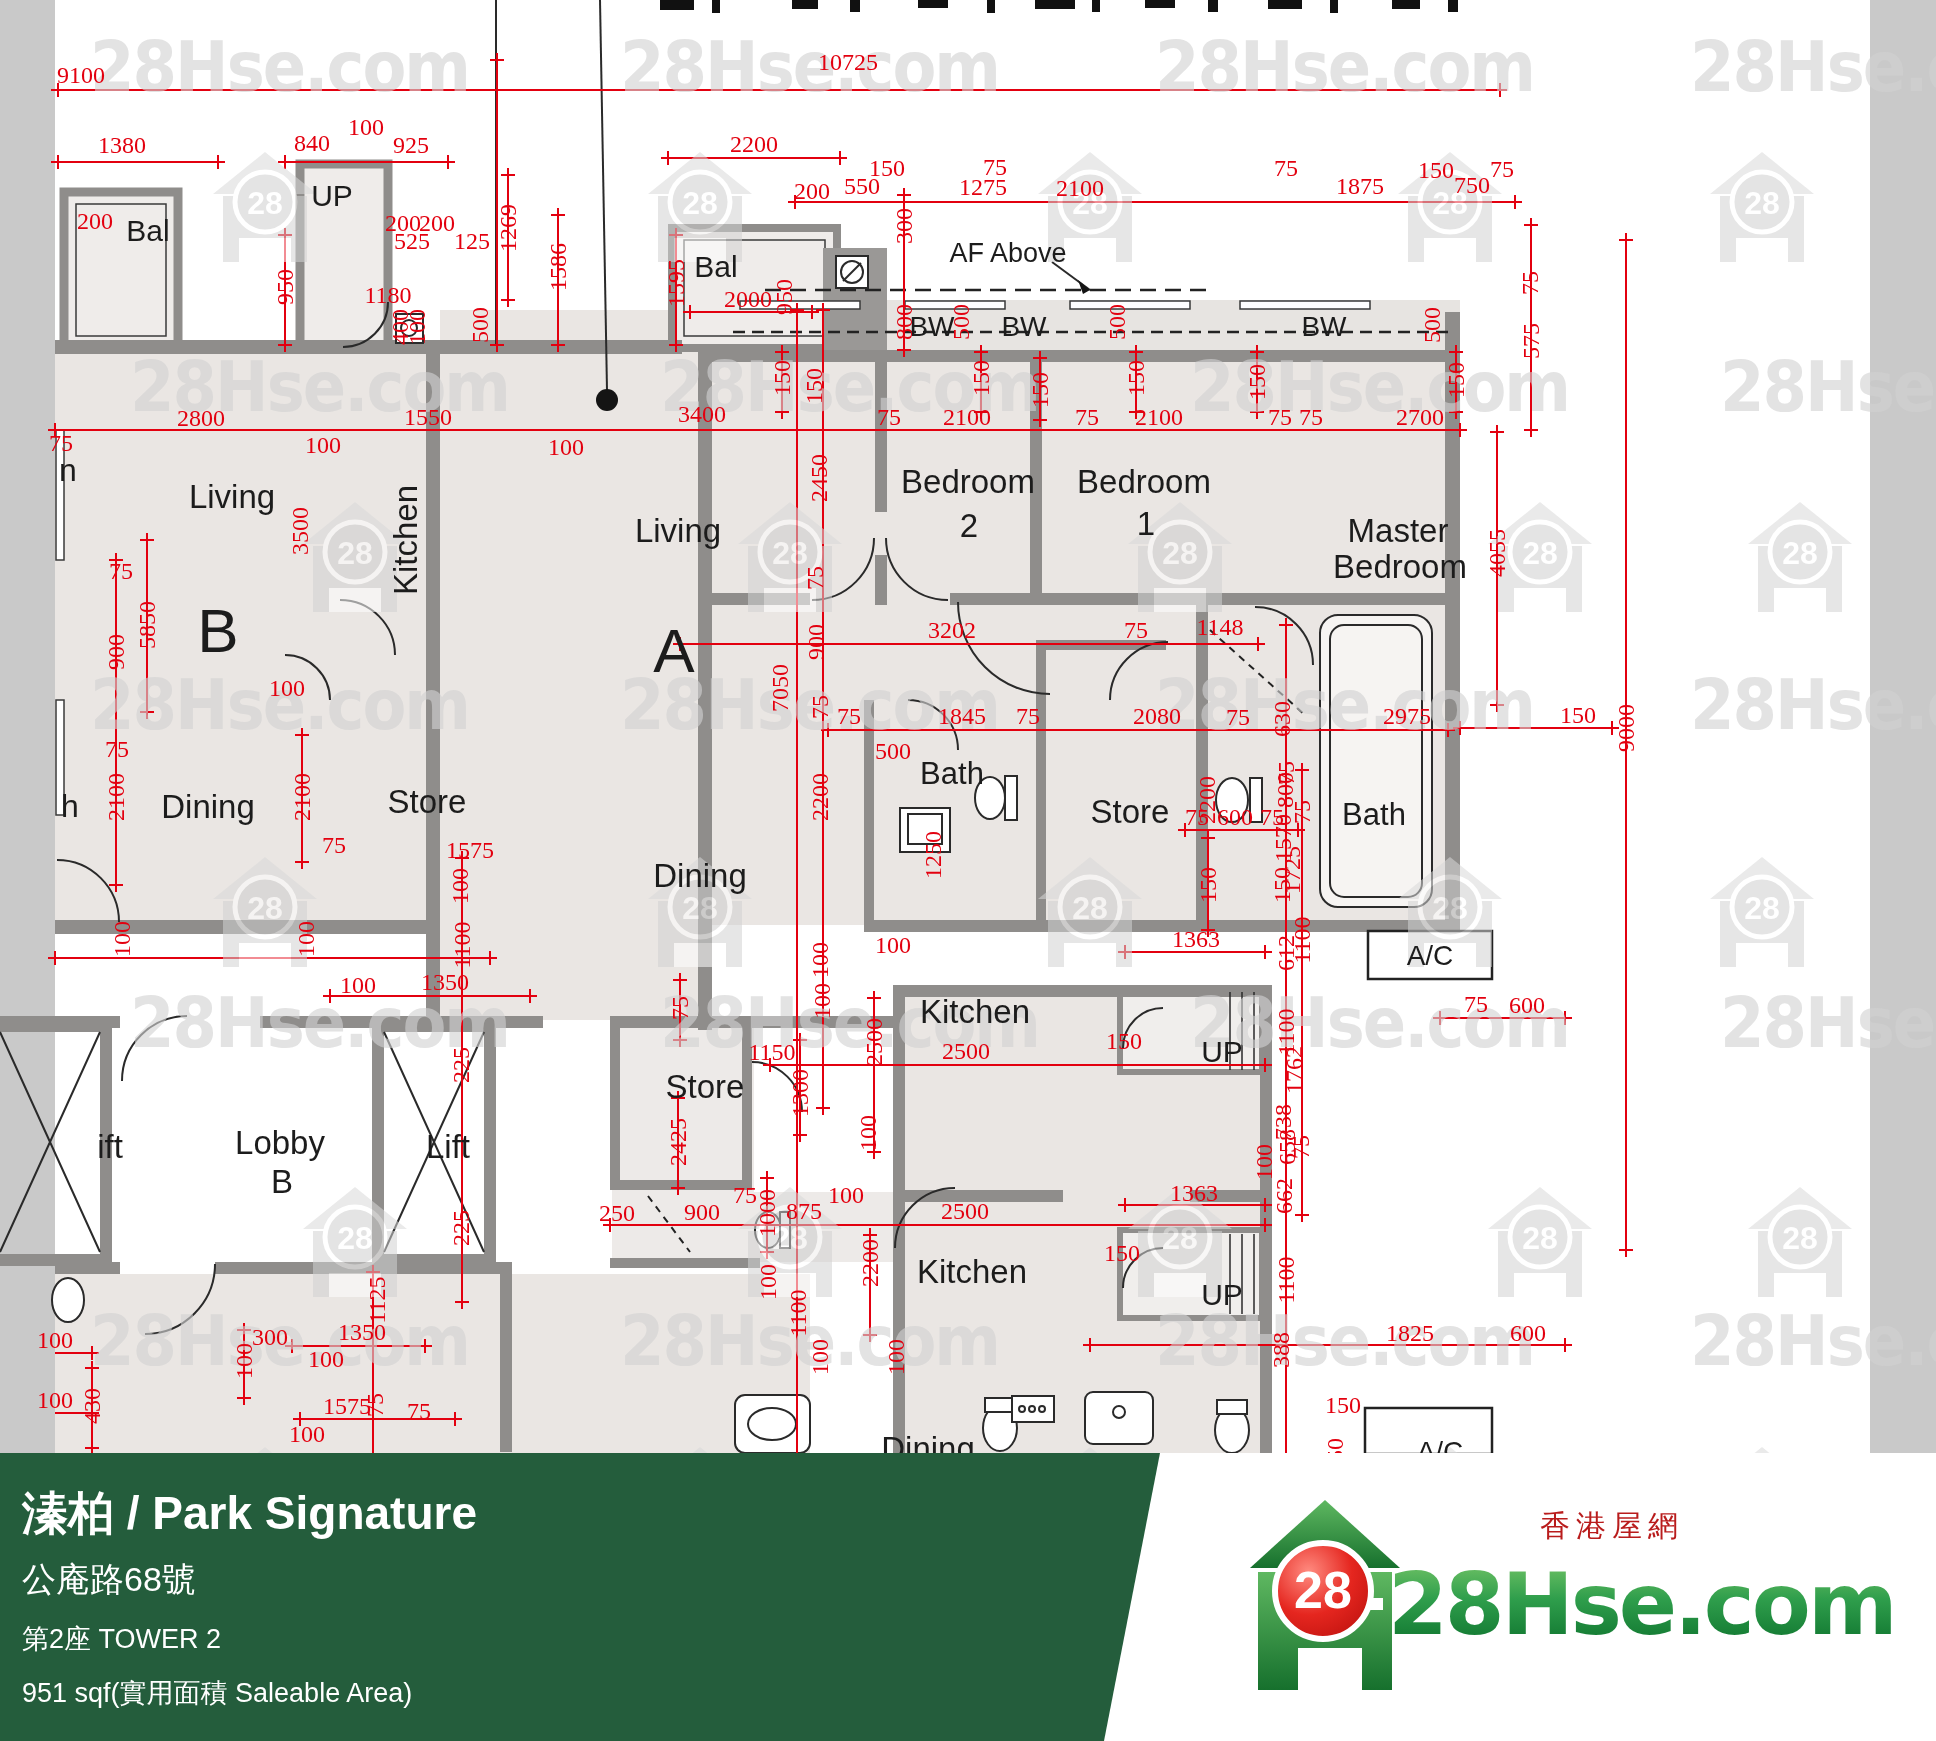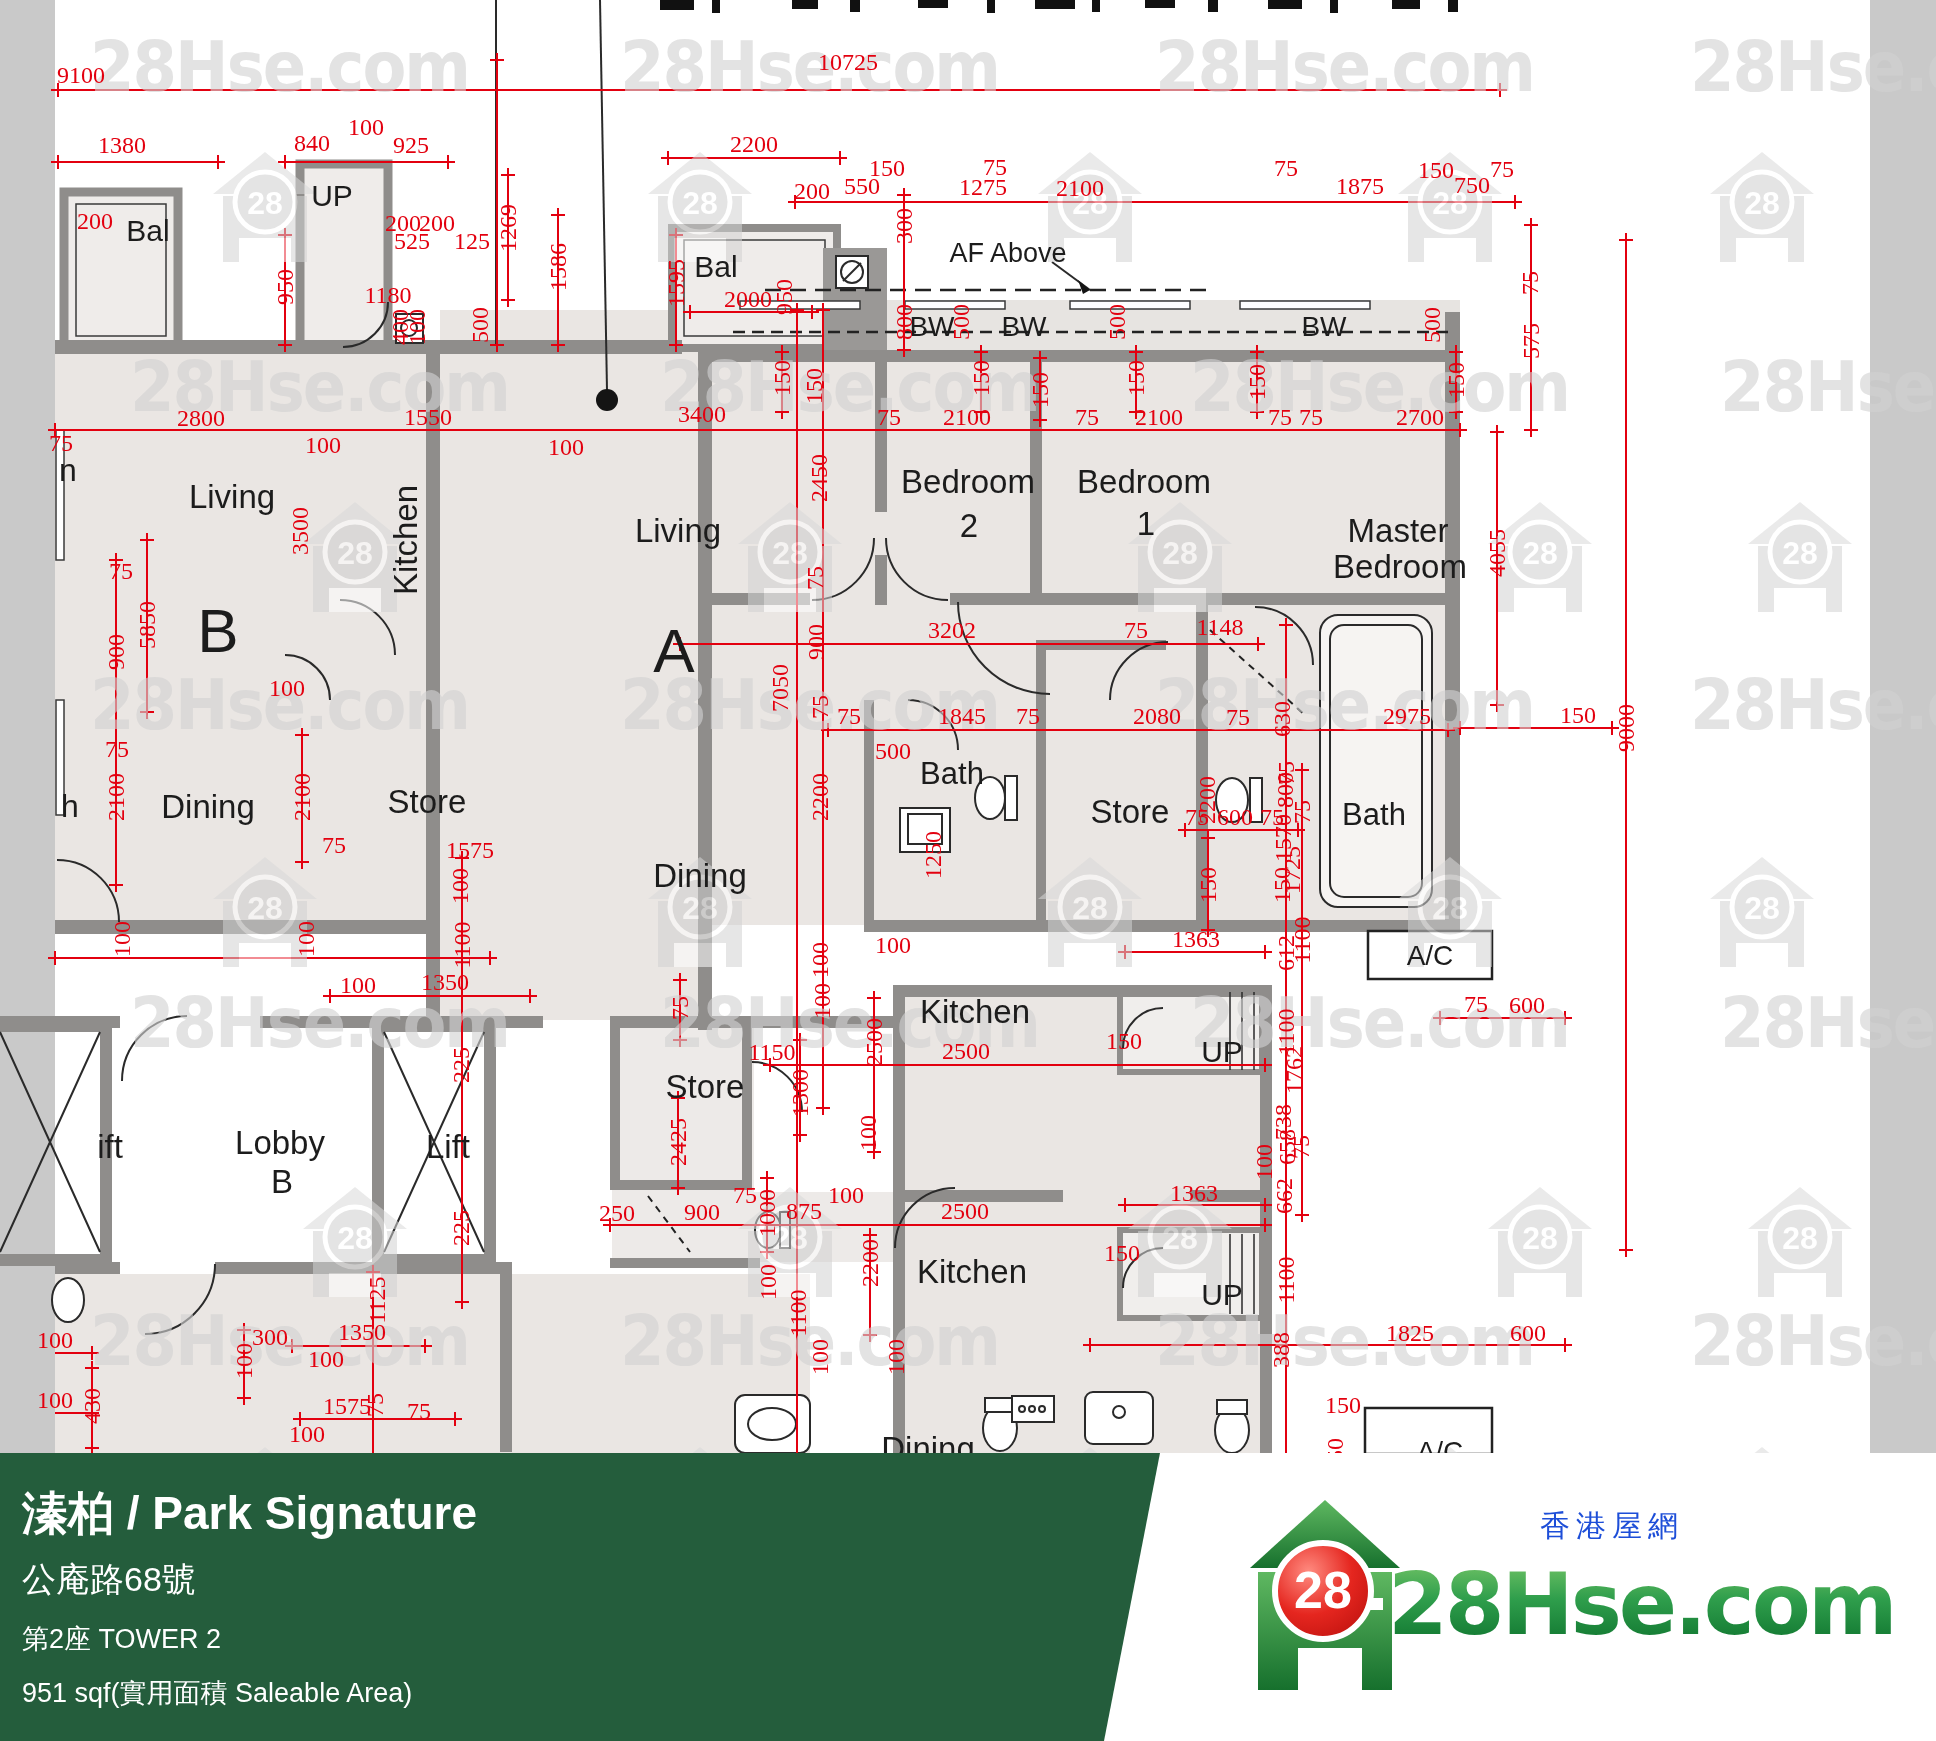--- a/index.html
+++ b/index.html
@@ -25,21 +25,21 @@
   #banner{position:absolute;left:0;top:1453px;width:1936px;height:288px;background:#ffffff;z-index:6}
   #banner-green{position:absolute;left:0;top:0;width:1936px;height:288px;background:#245D3C;
                 clip-path:polygon(0 0,1160px 0,1104px 288px,0 288px)}
   .bn{position:absolute;color:#fff;left:22px;white-space:nowrap}
   #bn-title{top:30px;font-size:46px;font-weight:bold}
   #bn-addr{top:104px;font-size:34px}
   #bn-tower{top:168px;font-size:27px}
   #bn-area{top:222px;font-size:27px}
   
   #logo{position:absolute;left:1250px;top:1498px;width:560px;height:230px;z-index:7}
-  #logo-tag{position:absolute;left:290px;top:8px;font-size:30px;color:#1d4ed8;letter-spacing:6px}
+  #logo-tag{position:absolute;left:290px;top:8px;font-size:30px;color:#b91c1c;letter-spacing:6px}
   #logo-word{position:absolute;left:138px;top:56px;font-size:86px;font-weight:bold;font-family:"DejaVu Sans",sans-serif;
              letter-spacing:-3px;color:#178a3c;
              background:linear-gradient(180deg,#7cc96a 0%,#2f9e4c 45%,#0a6e2a 100%);
              -webkit-background-clip:text;background-clip:text;-webkit-text-fill-color:transparent}
 </style>
 </head>
 <body>
 
 <div id="stage">
 

